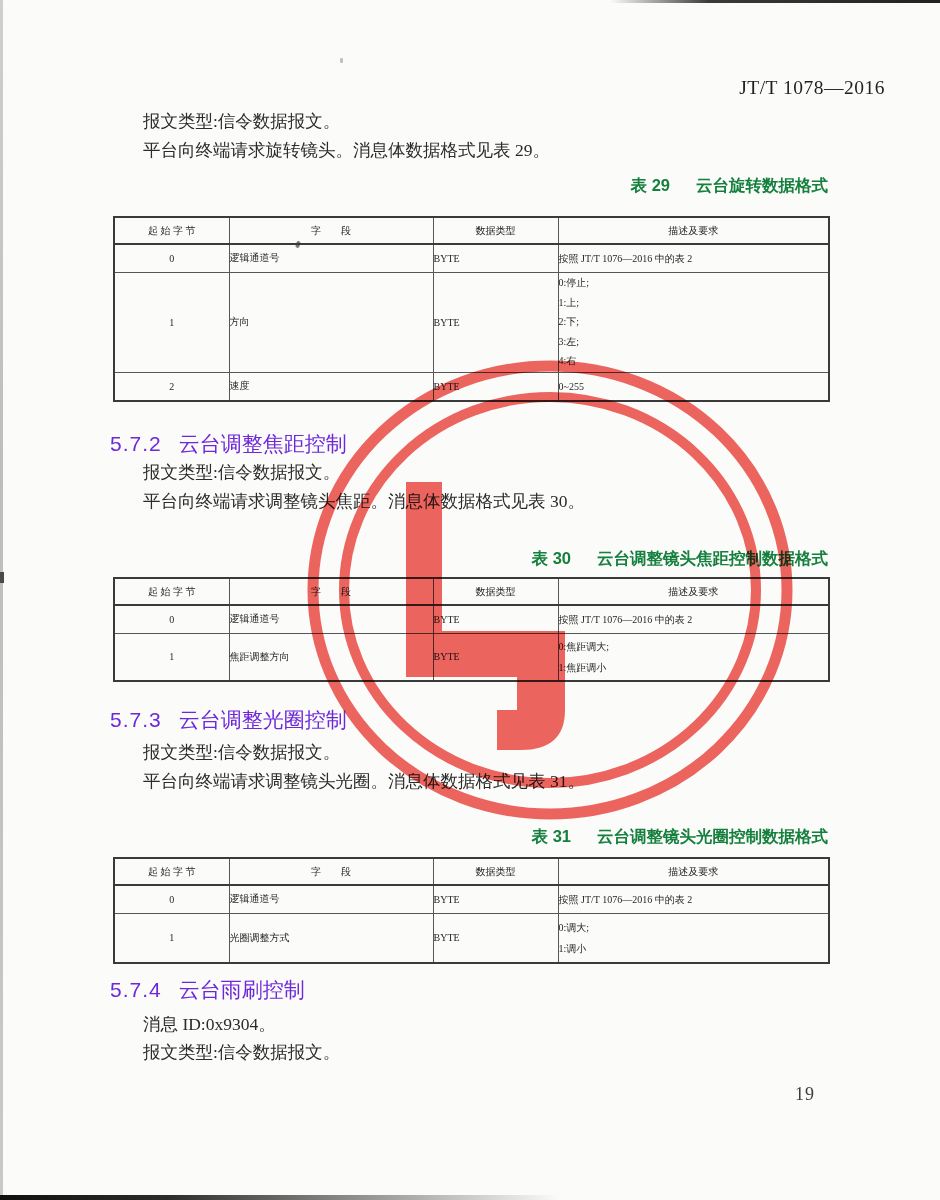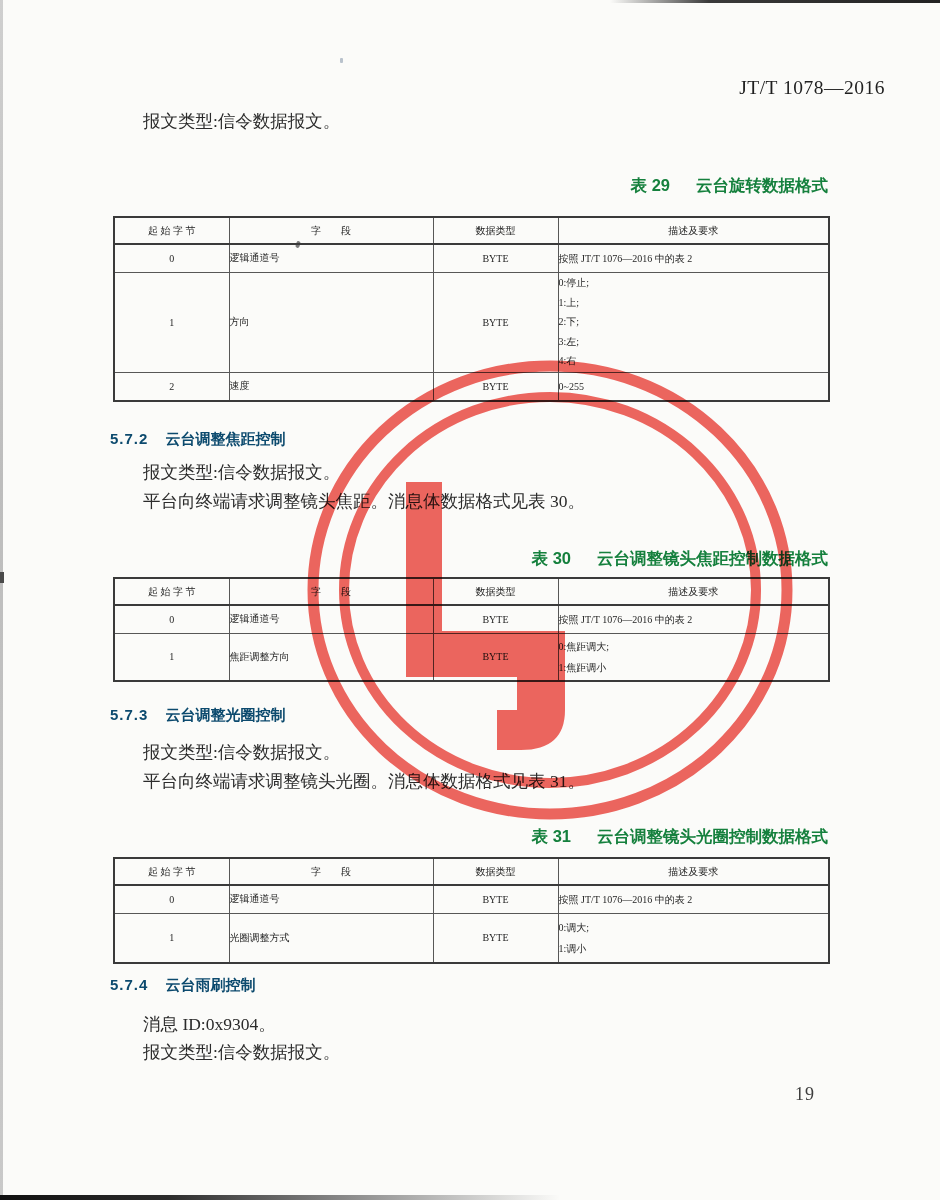--- a/index.html
+++ b/index.html
@@ -28,42 +28,42 @@
               letter-spacing:0.5px; color:#1f1f1f; }
 
   .para { position:absolute; left:143px; width:700px; font-size:17.5px; line-height:29px; color:#2b2b2b; }
   .para div { white-space:nowrap; }
   #intro { top:107px; }
   #s572-lines { top:458px; }
   #s573-lines { top:738px; }
   #s574-lines { top:1010px; line-height:28px; }
 
   .sec-head { position:absolute; left:110px; font-family:"Liberation Sans","DejaVu Sans",sans-serif;
-              font-weight:bold; font-size:15px; color:#0c4a6e; white-space:nowrap; }
+              font-weight:normal; font-size:21px; color:#6d28d9; white-space:nowrap; }
   .sec-head .num { margin-right:17px; letter-spacing:1px; }
   #s572-head { top:430px; }
   #s573-head { top:706px; }
   #s574-head { top:976px; }
 
   .caption { position:absolute; left:113px; width:715px; text-align:right;
              font-family:Liberation Sans, sans-serif; font-weight:bold;
              font-size:16.5px; color:#15803d; white-space:nowrap; }
   .caption .cap-label { margin-right:26px; }
   #cap29 { top:175px; }
   #cap30 { top:548px; }
   #cap31 { top:826px; }
 
   table.doc-table { position:absolute; left:113px; width:715px; table-layout:fixed;
              border-collapse:collapse; font-size:10px; color:#262626;
              border:2px solid #3a3a3a; }
   table.doc-table td { border:1px solid #575757; padding:0; vertical-align:middle; }
   table.doc-table tr.h td { border-bottom:2px solid #3a3a3a; text-align:center; }
   td.c-byte { text-align:center; }
   td.c-field { padding-left:15px; }
-  td.c-type { text-align:center; }
+  td.c-type { }
   td.c-desc { padding-left:14px; }
   td.c-desc div { line-height:19.5px; white-space:nowrap; }
   .t30 td.c-desc div, .t31 td.c-desc div { line-height:21px; }
   #tbl29 { top:216px; }  .t29 tr.h{height:27px} .t29 tr.r0{height:28px} .t29 tr.r1{height:100px} .t29 tr.r2{height:29px}
   #tbl30 { top:577px; }  .t30 tr.h{height:27px} .t30 tr.r0{height:28px} .t30 tr.r1{height:48px}
   #tbl31 { top:857px; }  .t31 tr.h{height:27px} .t31 tr.r0{height:28px} .t31 tr.r1{height:50px}
 
   .page-num { position:absolute; left:795px; top:1084px; font-size:18px; color:#3d3d3d; letter-spacing:1px; }
 
   .stamp { position:absolute; left:300px; top:352px; width:500px; height:470px;
@@ -79,20 +79,21 @@
   <div class="edge-bottomleft"></div>
   <div class="edge-right"></div>
   <div class="speck-a"></div>
   <div class="speck-b"></div>
   <div class="speck-c"></div>
 
   <div class="std-code">JT/T 1078—2016</div>
 
   <div class="para" id="intro">
     <div>报文类型:信令数据报文。</div>
+    <div>平台向终端请求旋转镜头。消息体数据格式见表 29。</div>
   </div>
 
   <div class="caption" id="cap29">
     <span class="cap-label">表 29</span><span>云台旋转数据格式</span>
   </div>
   <table class="doc-table t29" id="tbl29">
     <colgroup>
         <col style="width:115px">
         <col style="width:204px">
         <col style="width:125px">

